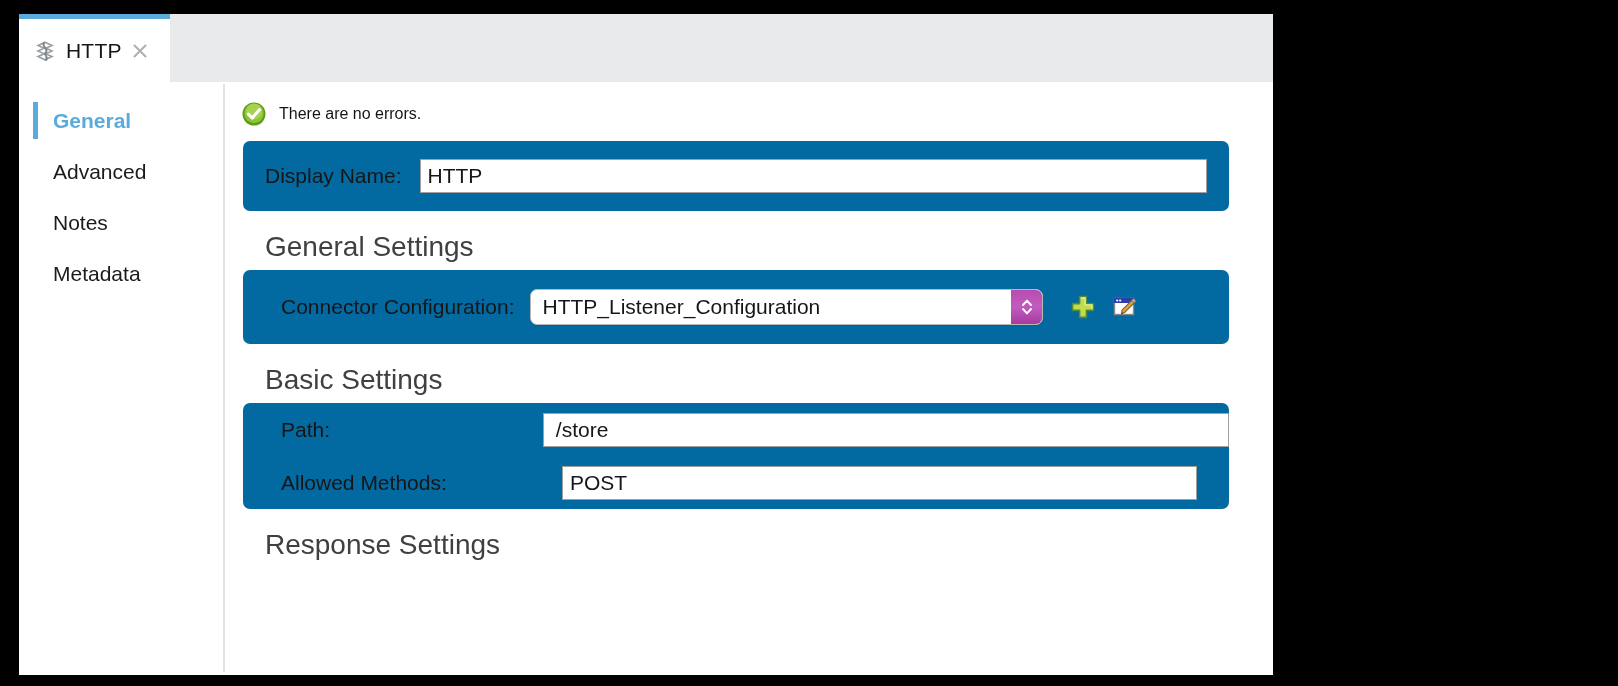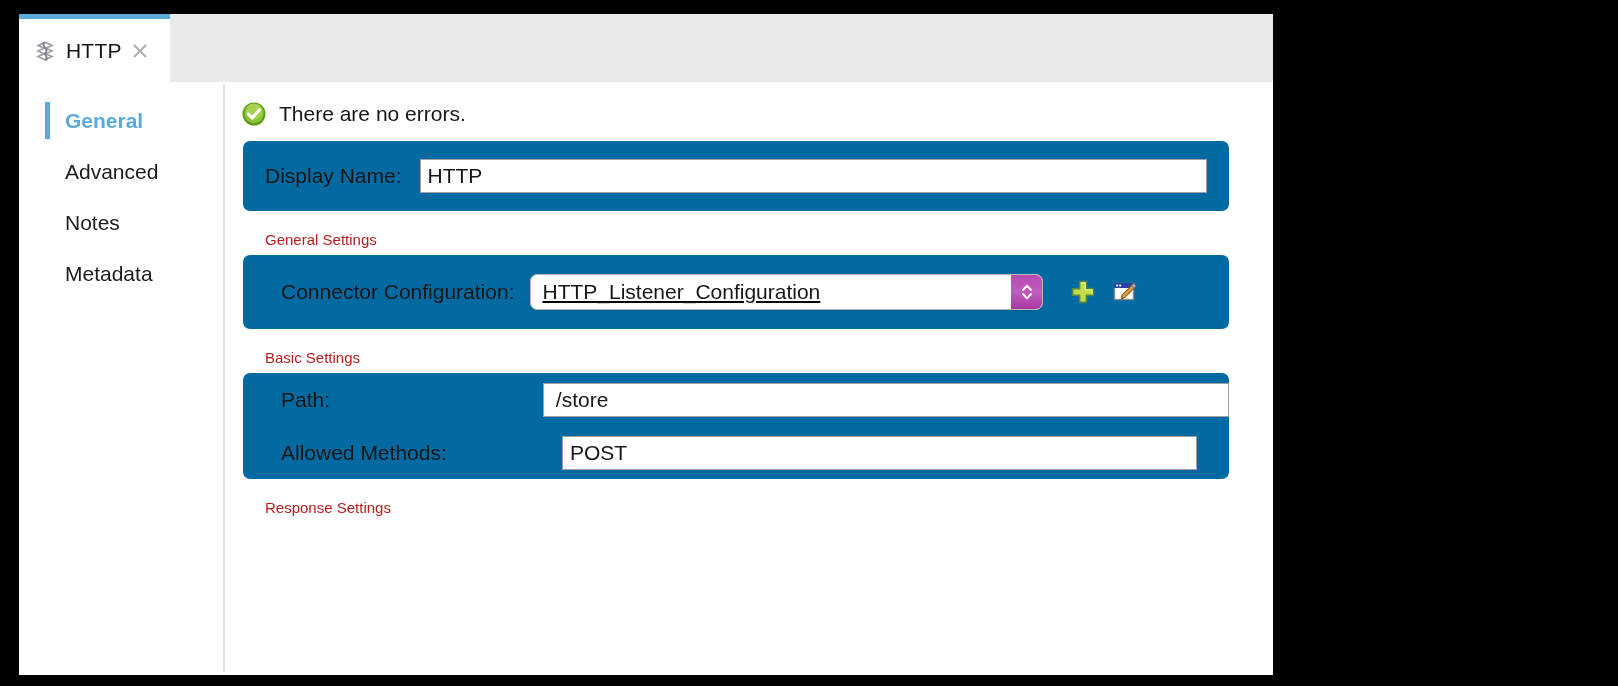--- a/index.html
+++ b/index.html
@@ -71,21 +71,21 @@
     position: absolute;
     left: 0; top: 68px;
     width: 1254px;
     height: 593px;
     background: #ffffff;
   }
 
   
   .sidebar {
     position: absolute;
-    left: 12px; top: 0;
+    left: 0; top: 0;
     width: 185px;
     height: 593px;
     background: #ffffff;
   }
   .nav-item {
     position: relative;
     height: 51px;
     display: flex;
     align-items: center;
     padding-left: 34px;
@@ -133,33 +133,33 @@
 
   
   .status-row {
     display: flex;
     align-items: center;
     margin: 19px 0 0 16px;
   }
   .status-icon { width: 26px; height: 26px; display: block; }
   .status-text {
     margin-left: 12px;
-    font-size: 21px;
+    font-size: 16px;
     color: #161616;
   }
 
   
   .panel {
     margin: 0 22px 0 18px;
     background: #0369a1;
     border-radius: 7px;
   }
   .group-title {
-    font-size: 15px;
-    color: #b91c1c;
+    font-size: 28px;
+    color: #404040;
     margin: 20px 0 7px 40px;
   }
 
   .row {
     display: flex;
     align-items: center;
     height: 56px;
   }
 
   .label {
@@ -315,21 +315,21 @@
           <div class="row" style="height:70px;padding-left:22px;">
             <span class="label">Display Name:</span>
             <input class="textbox" style="width: 787px; margin-left: 18px;" value="HTTP">
           </div>
         </div>
 
         <div class="group-title">General Settings</div>
         <div class="panel" style="height:74px;">
           <div class="row" style="height:74px;padding-left:38px;">
             <span class="label">Connector Configuration:</span>
-            <div class="combo" style="margin-left:16px;text-decoration:underline;">
+            <div class="combo" style="margin-left:16px;">
               <span class="combo-value">HTTP_Listener_Configuration</span>
               <span class="combo-stepper">
                 <svg viewBox="0 0 14 22" width="14" height="22">
                   <path d="M3 9 L7 4.6 L11 9" fill="none" stroke="#ffffff" stroke-width="1.9" stroke-linecap="round" stroke-linejoin="round"></path>
                   <path d="M3 13 L7 17.4 L11 13" fill="none" stroke="#ffffff" stroke-width="1.9" stroke-linecap="round" stroke-linejoin="round"></path>
                 </svg>
               </span>
             </div>
 
             <button class="icon-btn" style="margin-left:27px;">

